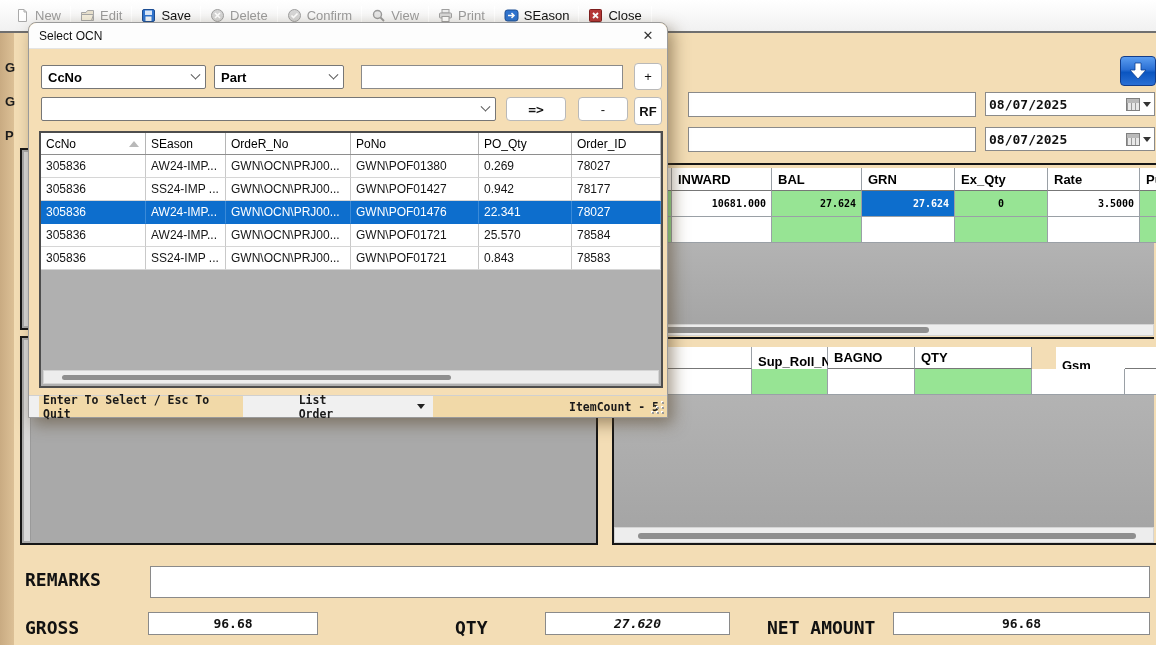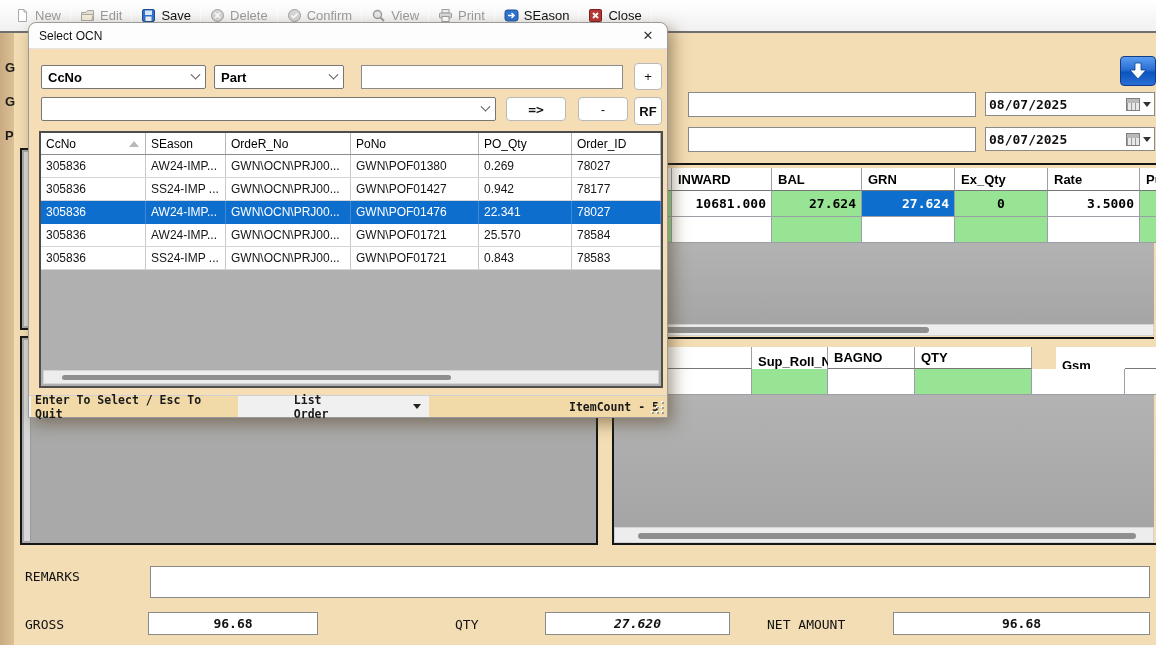--- a/index.html
+++ b/index.html
@@ -43,31 +43,31 @@
      repeating-linear-gradient(#9a9a9a 0 1px,#e8e8e8 1px 4px);
      border:1px solid #7f7f7f;margin-right:3px;}
   .dd-arrow{width:0;height:0;border-left:4px solid transparent;border-right:4px solid transparent;border-top:5px solid #333;}
 
   
   .right-panel{left:612px;top:163px;width:546px;height:382px;border:2px solid var(--bd-dark);background:var(--tan);}
   .gray-zone{background:linear-gradient(#b3b3b3,#a5a5a5);}
   .hdr-cell{background:#fff;border-right:1px solid var(--cell-bd);border-bottom:1px solid #777;
     font-weight:bold;font-size:13px;color:#000;display:flex;align-items:center;padding-left:6px;}
   .val-cell{border-right:1px solid var(--cell-bd);border-bottom:1px solid var(--cell-bd);
-    font-family:"DejaVu Sans Mono",monospace;font-weight:bold;font-size:13px;color:#000;
+    font-family:"DejaVu Sans Mono",monospace;font-weight:bold;font-size:10px;color:#000;
     display:flex;align-items:center;justify-content:flex-end;padding-right:5px;cursor:cell;}
   .val-cell.w{background:#fff;} .val-cell.g{background:var(--green);}
   .val-cell.b{background:var(--sel);color:#fff;}
   .val-cell.center{justify-content:center;padding-right:0;}
   .hline{background:var(--bd-dark);}
   .sbtrack{background:#ededed;border:1px solid #d4d4d4;}
   .sbthumb{background:#8f8f8f;border-radius:3px;cursor:grab;}
 
   
-  .flabel{font-family:"DejaVu Sans Mono",monospace;font-weight:normal;font-size:13px;color:#111;}
+  .flabel{font-family:"DejaVu Sans Mono",monospace;font-weight:bold;font-size:18px;color:#111;}
   .vbox{background:#fff;border:1px solid #8a8a8a;display:flex;align-items:center;justify-content:center;
     font-family:"DejaVu Sans Mono",monospace;font-weight:600;font-size:13px;color:#111;}
 
   
   .dialog{left:28px;top:22px;width:640px;height:396px;background:#f5deb5;border:1px solid #9a9a9a;
     border-radius:8px 8px 0 0;box-shadow:5px 6px 16px rgba(80,60,30,.5);z-index:20;}
   .dlg-title{position:absolute;left:0;top:0;right:0;height:26px;background:#fdfdfd;border-bottom:1px solid #e4e4e4;
     border-radius:8px 8px 0 0;display:flex;align-items:center;padding:0 10px;font-size:12px;color:#111;}
   .dlg-close{margin-left:auto;width:18px;height:18px;display:flex;align-items:center;justify-content:center;
     font-size:13px;color:#333;cursor:pointer;}
@@ -353,21 +353,21 @@
           <div class="dt-cell">GWN\POF01721</div>
           <div class="dt-cell">0.843</div>
           <div class="dt-cell">78583</div>
         </div>
         <div class="sbtrack" style="position:absolute;left:2px;bottom:2px;right:2px;height:14px;">
         <div class="sbthumb" style="position:absolute;left:18px;top:4px;width:389px;height:5px;"></div>
       </div>
     </div>
 
     <div class="dlg-status">
-      <span class="chip" style="padding:0 8px 0 4px;margin-left:2px;">Enter To Select / Esc To Quit</span>
+      <span class="chip" style="padding:0 8px 0 4px;margin-left:10px;">Enter To Select / Esc To Quit</span>
       <span style="margin-left:56px;">
         <span>List Order</span>
       </span>
       <span class="dd-arrow" style="margin-left:52px;border-top-color:#222;"></span>
       <span class="chip" style="margin-left:8px;width:245px;justify-content:flex-end;padding-right:8px;">ItemCount - 5</span>
       <span class="grip">
         <i style="right:0;bottom:0;"></i>
           <i style="right:5px;bottom:0;"></i>
           <i style="right:10px;bottom:0;"></i>
         <i style="right:0;bottom:5px;"></i>

